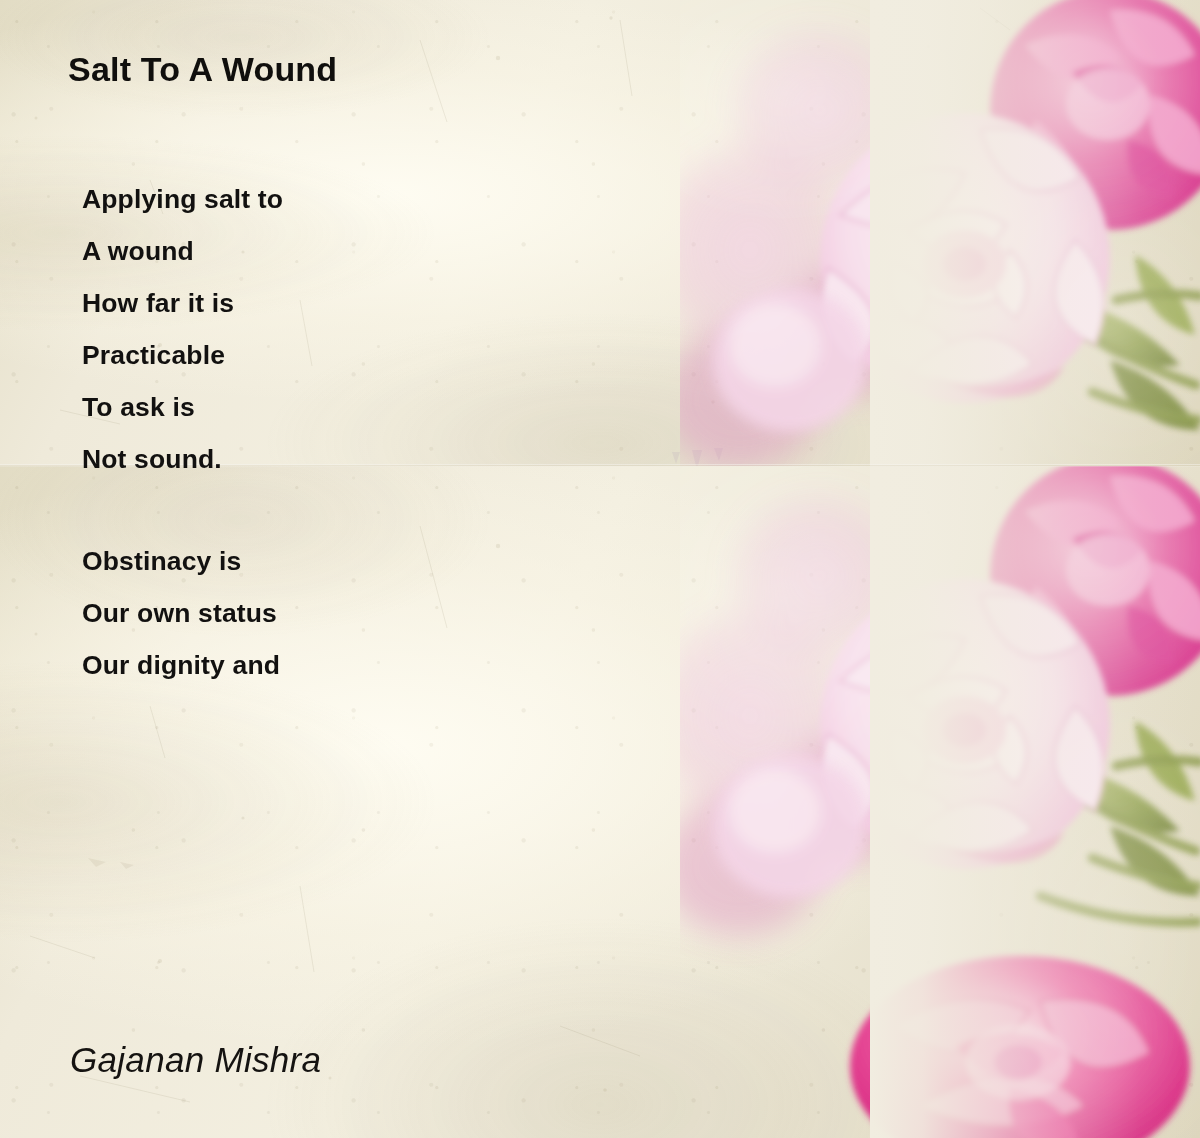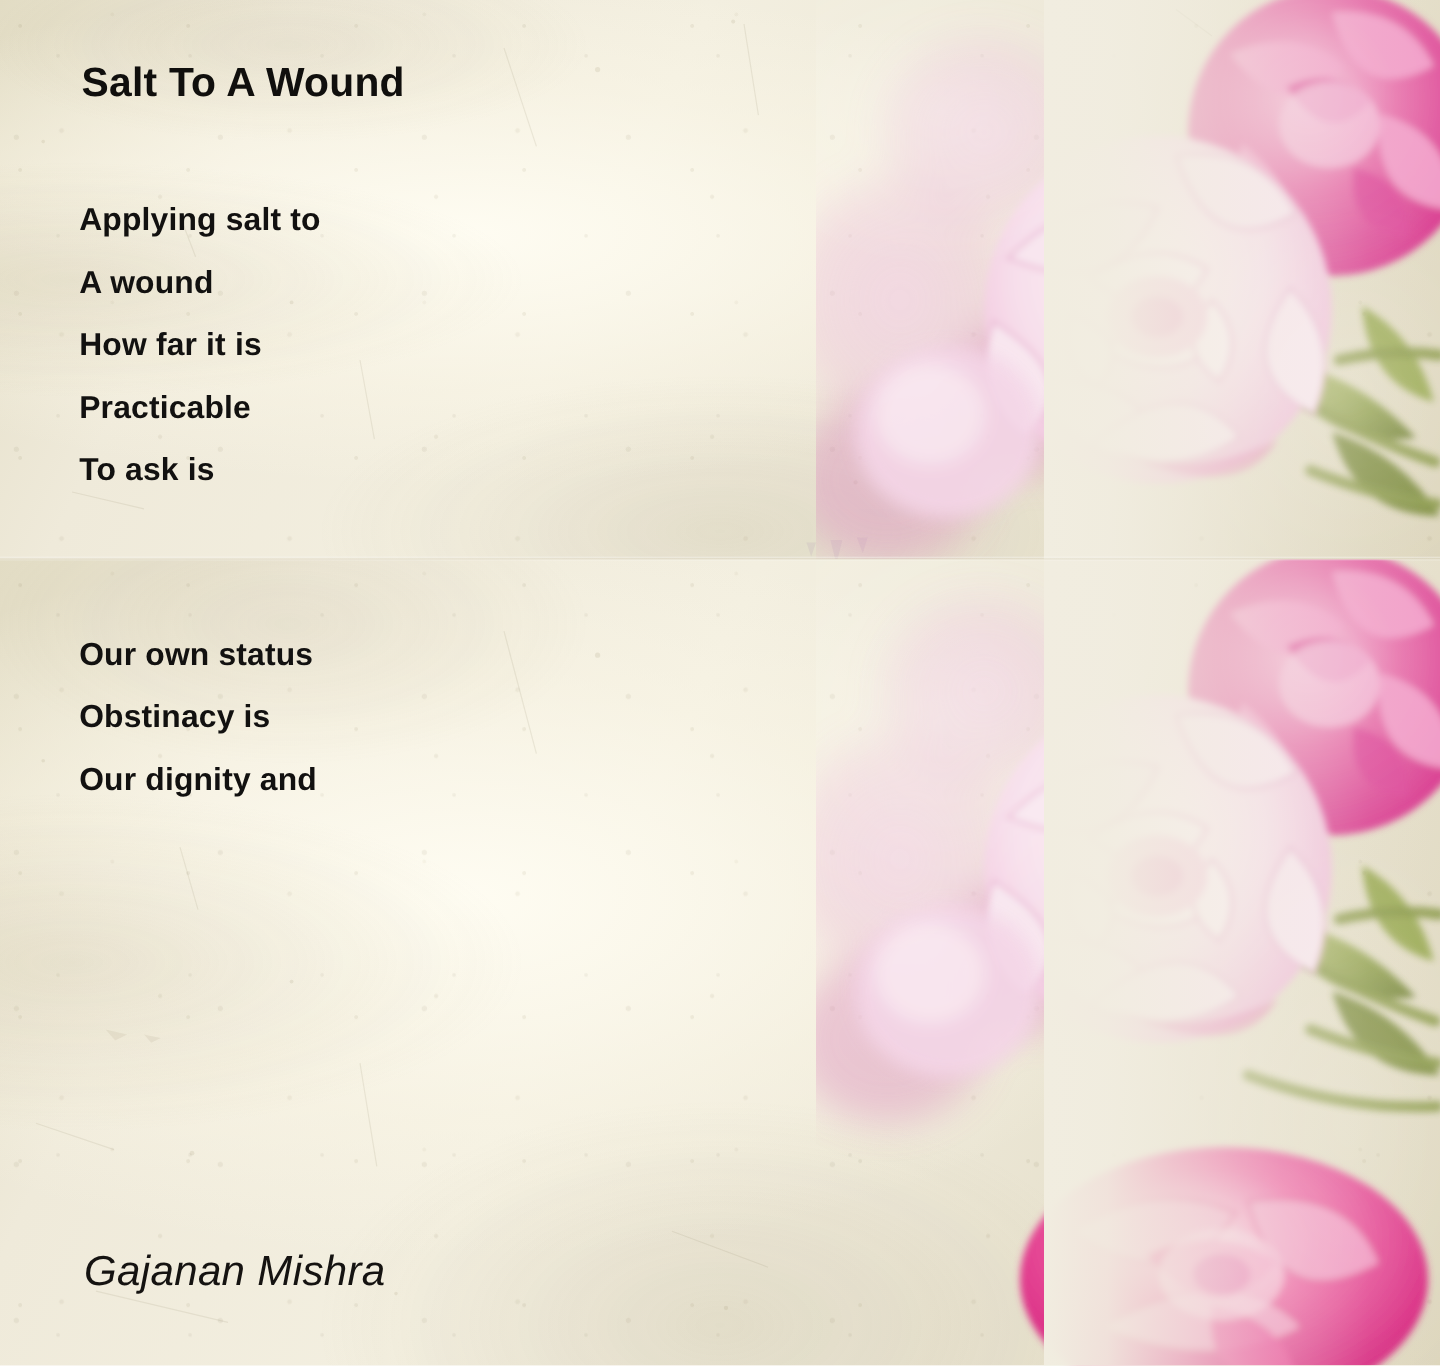--- a/index.html
+++ b/index.html
@@ -135,21 +135,21 @@
     font-size: 34px;
     font-weight: bold;
     color: #100f0d;
     letter-spacing: .2px;
     white-space: nowrap;
   }
 
   .stanza {
     position: absolute;
     left: 66px;
-    margin: 0;
+    margin: 16px;
   }
   .stanza .line {
     font-size: 26.5px;
     font-weight: bold;
     color: #121110;
     line-height: 52px;
     white-space: nowrap;
     letter-spacing: .15px;
   }
   .stanza-1 { top: 157px; }
@@ -460,25 +460,26 @@
   <div class="text-layer">
 
     <h1 class="poem-title">Salt To A Wound</h1>
 
     <div class="stanza stanza-1">
       <div class="line">Applying salt to</div>
       <div class="line">A wound</div>
       <div class="line">How far it is</div>
       <div class="line">Practicable</div>
       <div class="line">To ask is</div>
+      <div class="line">Not sound.</div>
     </div>
 
     <div class="stanza stanza-2">
+      <div class="line">Obstinacy is</div>
       <div class="line">Our own status</div>
-      <div class="line">Obstinacy is</div>
       <div class="line">Our dignity and</div>
     </div>
 
 
     <div class="author">Gajanan Mishra</div>
   </div>
 
 </div>
 
 </body></html>

